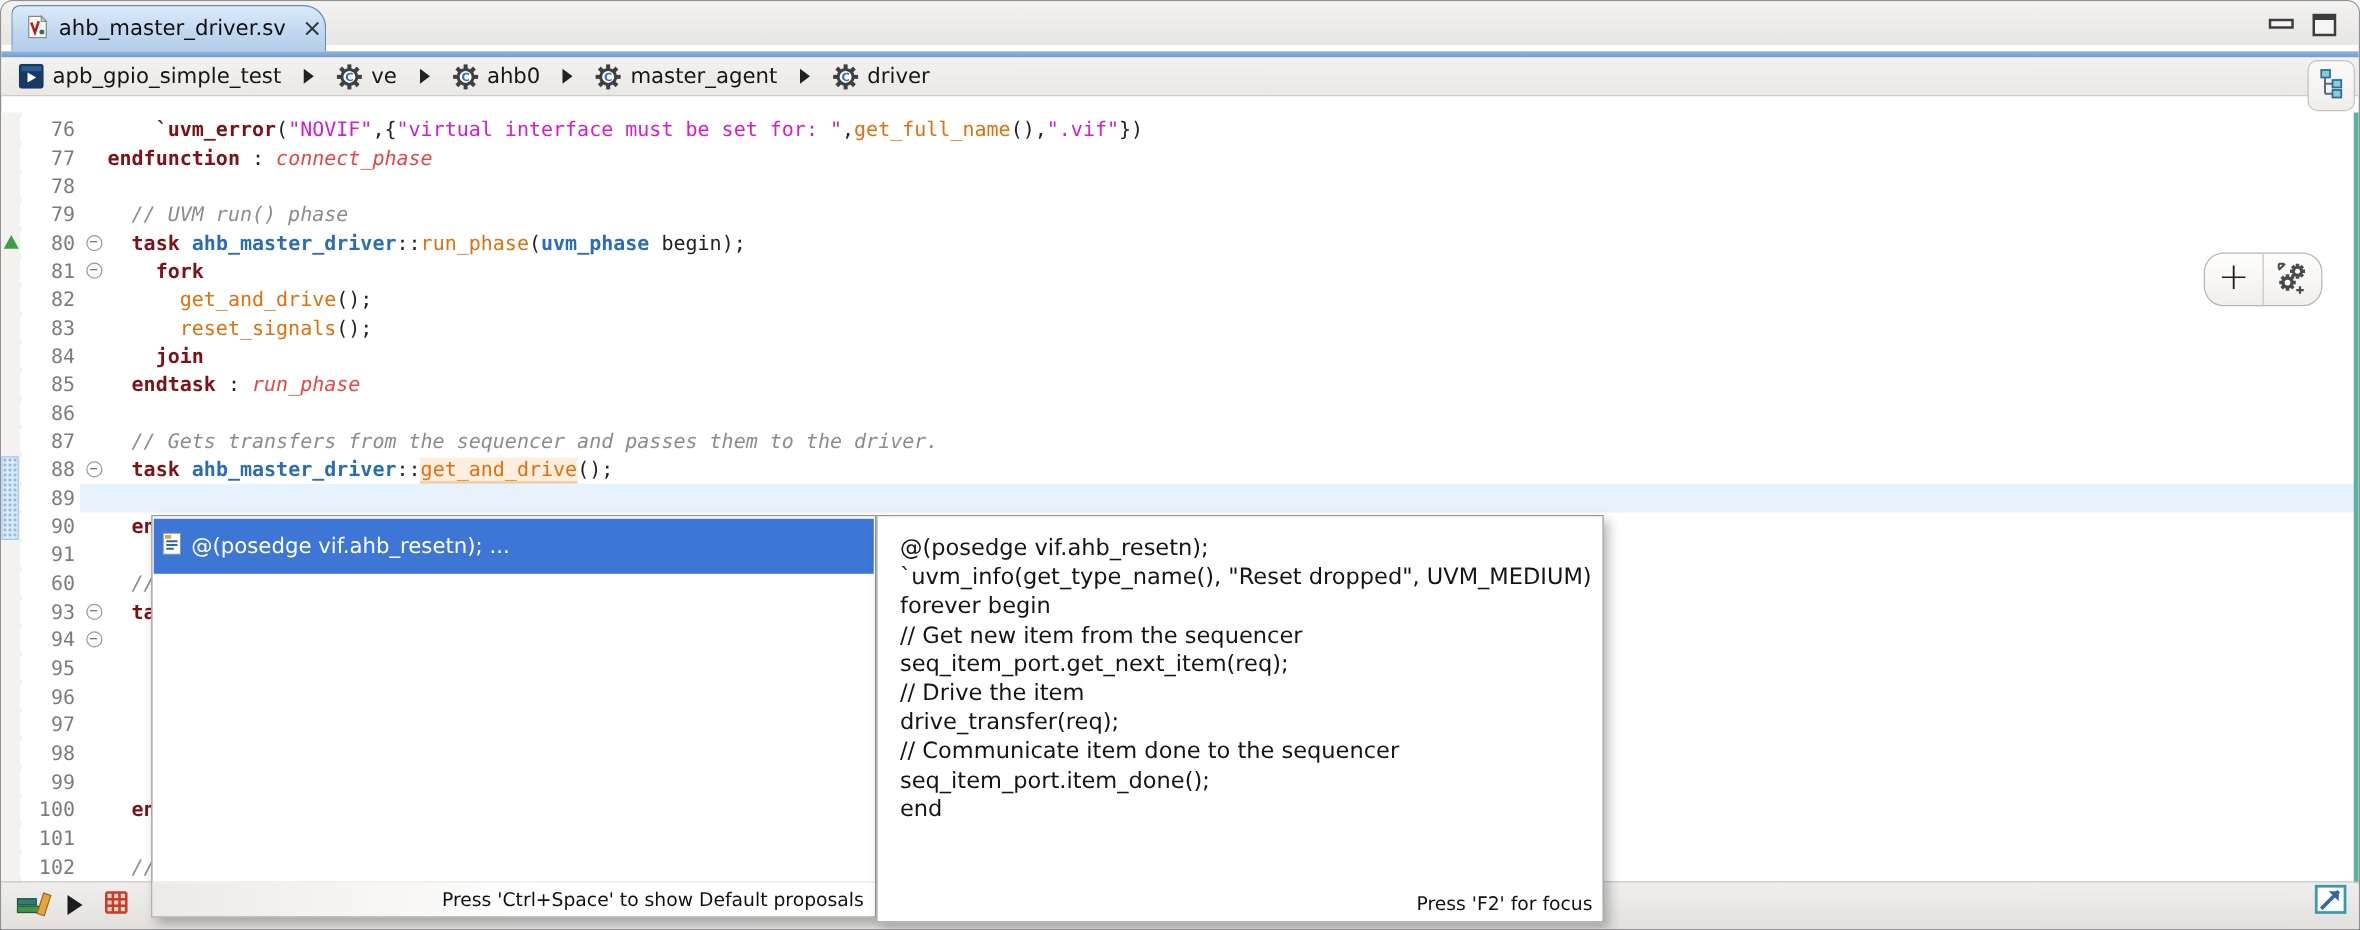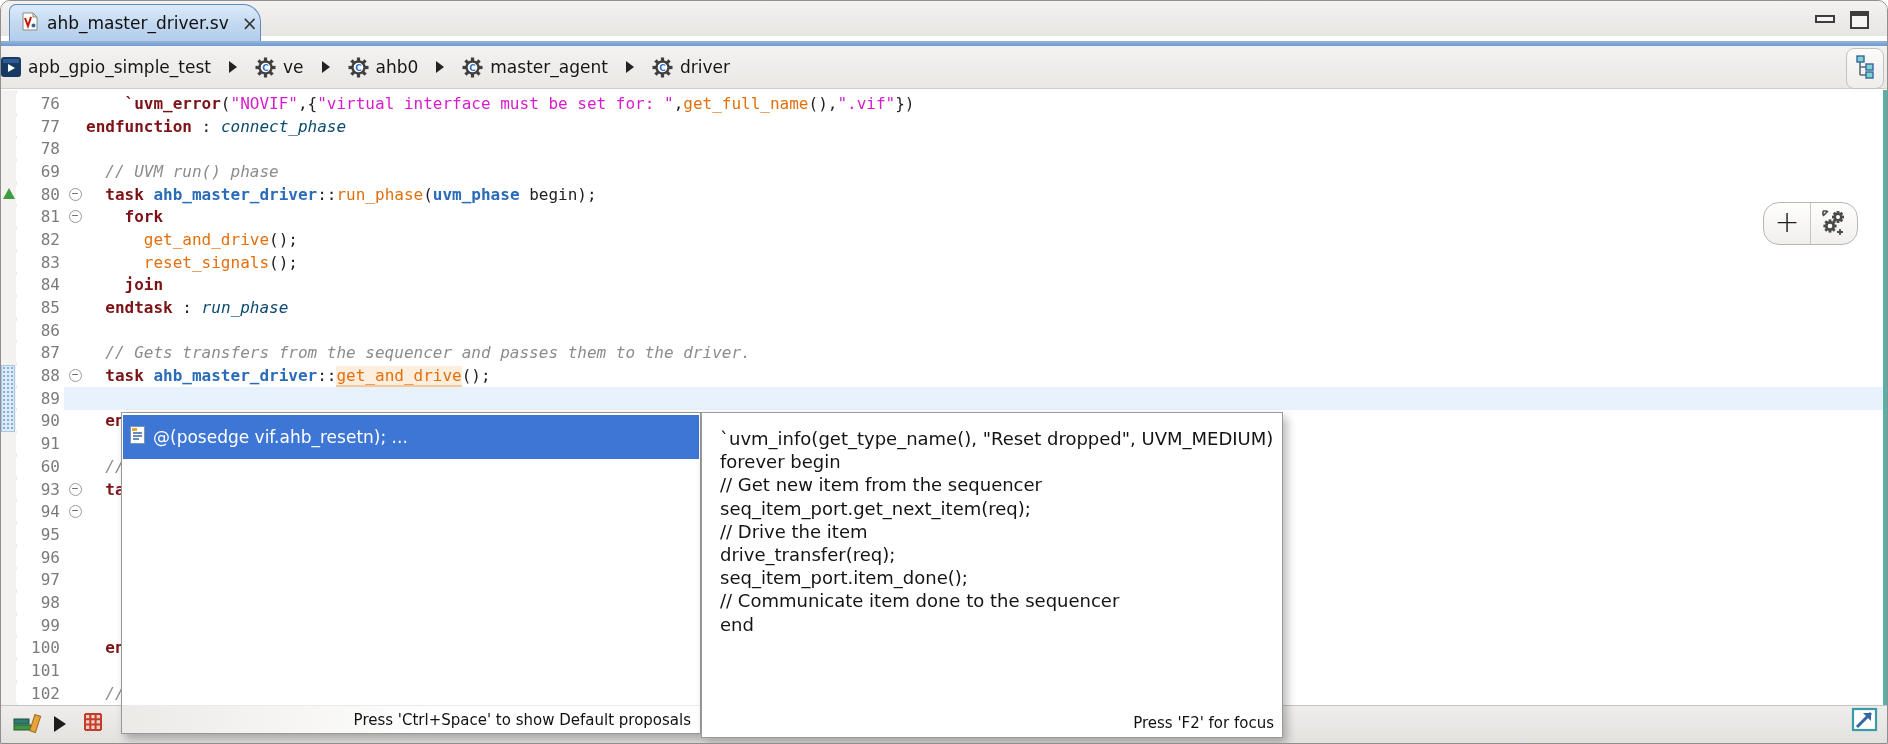--- a/index.html
+++ b/index.html
@@ -16,23 +16,23 @@
     background:linear-gradient(#dcebfa 0%,#c2d8f0 55%,#b2cdea 100%);
     border:1px solid #5d89bd; border-bottom:none; border-radius:7px 18px 0 0;
     display:flex; align-items:center; gap:9px; padding:0 12px; box-sizing:border-box; }
   .tab-title { font-size:17px; color:#101010; white-space:nowrap; }
   .tab-close { font-size:19px; color:#333; line-height:1; margin-left:4px; cursor:pointer; }
   .win-min { position:absolute; left:1814px; top:14px; width:16px; height:4px; border:2px solid #3d3d3d; background:#f6f5f3; }
   .win-max { position:absolute; left:1849px; top:10px; width:15px; height:11px; border:2px solid #3d3d3d; border-top-width:5px; background:#f6f5f3; }
   .bluebar { position:absolute; top:40px; left:0; right:0; height:5px;
     background:linear-gradient(#93b5df,#6f9bce); }
   
-  .breadcrumb { position:absolute; top:45px; left:0; right:0; height:43px;
+  .breadcrumb { position:absolute; top:45px; left:0; right:0; height:31px;
     background:linear-gradient(#f3f2f0,#eae8e5); border-bottom:1px solid #cfcdca;
-    display:flex; align-items:center; box-sizing:border-box; }
+    display:flex; align-items:center; padding-left:14px; box-sizing:border-box; }
   .crumb { display:flex; align-items:center; gap:7px; font-size:17px; color:#161616; cursor:default; }
   .crumb-sep { width:0; height:0; border-left:8px solid #222; border-top:6px solid transparent;
     border-bottom:6px solid transparent; margin:0 18px; }
   .crumb .ic { display:flex; align-items:center; }
   .bc-right-btn { position:absolute; right:3px; top:2px; width:36px; height:39px;
     background:linear-gradient(#fcfbfa,#efedea); border:1px solid #c4c2bf; border-radius:8px;
     display:flex; align-items:center; justify-content:center; }
   
   .editor { position:absolute; top:89px; left:0; right:0; bottom:37px; background:#fff; }
   .ruler { position:absolute; left:0; top:0; bottom:0; width:15px; background:#f3f2f1; border-right:1px solid #ecebe9; }
@@ -51,21 +51,21 @@
   .foldc { width:13px; height:13px; border:1px solid #9a9a9a; border-radius:50%; background:#fff;
     color:#666; font-size:11px; line-height:11px; text-align:center; box-sizing:border-box; }
   .foldc::before { content:"\2212"; position:relative; top:-1px; }
   .code { white-space:pre; }
   .tk-kw  { color:#7d1216; font-weight:bold; }
   .tk-type{ color:#2a6cb8; font-weight:bold; }
   .tk-fn  { color:#e2700e; }
   .tk-occ { color:#e2700e; background:#feeede; box-shadow:0 2px 0 #f5c9a0; }
   .tk-str { color:#d81ccc; }
   .tk-cmt { color:#8c8c8c; font-style:italic; }
-  .tk-lbl { color:#0c4a6e; font-style:italic; }
+  .tk-lbl { color:#ef4444; font-style:italic; }
   .tk-p   { color:#222; }
   .overview-line { position:absolute; right:0; top:89px; width:4px; height:618px; background:#58b0a6; }
   
   .float-tools { position:absolute; left:1762px; top:112px; width:95px; height:43px; z-index:4;
     background:linear-gradient(#fefefd,#f1efec); border:1px solid #b9b6b2; border-radius:16px;
     display:flex; align-items:stretch; box-sizing:border-box; }
   .ft-cell { flex:1; display:flex; align-items:center; justify-content:center; cursor:pointer; }
   .ft-cell:first-child { border-right:1px solid #c9c6c2; }
   .plus-glyph { font-size:30px; font-weight:200; color:#1d1d1d; line-height:1; margin-top:-3px; }
   
@@ -225,21 +225,21 @@
           </span>
         </div>
         <div class="row">
           <span class="num">78</span>
           <span class="rest">
             <span class="fold"></span>
             <span class="code"></span>
           </span>
         </div>
         <div class="row">
-          <span class="num">69</span>
+          <span class="num">79</span>
           <span class="rest">
             <span class="fold"></span>
             <span class="code"><span class="tk-p">  </span><span class="tk-cmt">// UVM run() phase</span></span>
           </span>
         </div>
         <div class="row">
           <span class="num">80</span>
           <span class="rest">
             <span class="fold">
               <span class="foldc"></span>
@@ -455,28 +455,29 @@
       </span>
       <span>@(posedge vif.ahb_resetn); ...</span>
     </div>
     <div class="proposal-footer">
       <span class="hint-text">Press 'Ctrl+Space' to show Default proposals</span>
     </div>
   </div>
 
   <div class="preview-panel">
     <div class="preview-code">
+        <div>@(posedge vif.ahb_resetn);</div>
         <div>`uvm_info(get_type_name(), "Reset dropped", UVM_MEDIUM)</div>
         <div>forever begin</div>
         <div>// Get new item from the sequencer</div>
         <div>seq_item_port.get_next_item(req);</div>
         <div>// Drive the item</div>
         <div>drive_transfer(req);</div>
+        <div>// Communicate item done to the sequencer</div>
         <div>seq_item_port.item_done();</div>
-        <div>// Communicate item done to the sequencer</div>
         <div>end</div>
       </div>
     <div class="preview-footer">
       <span class="hint-text">Press 'F2' for focus</span>
     </div>
   </div>
 
   <div class="statusbar">
     <div class="sb-ic" style="left:12px; top:6px;">
       <span>

